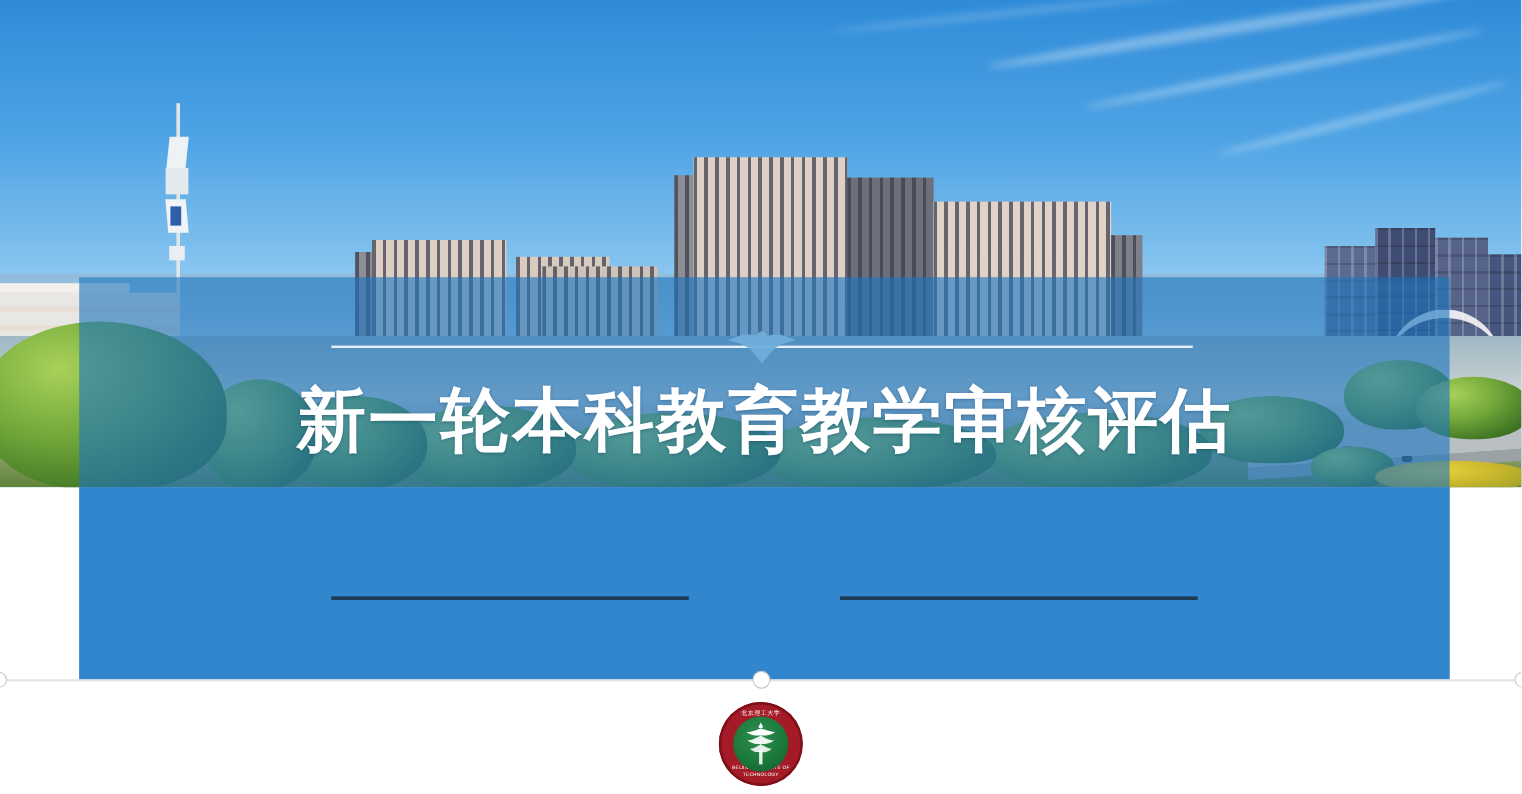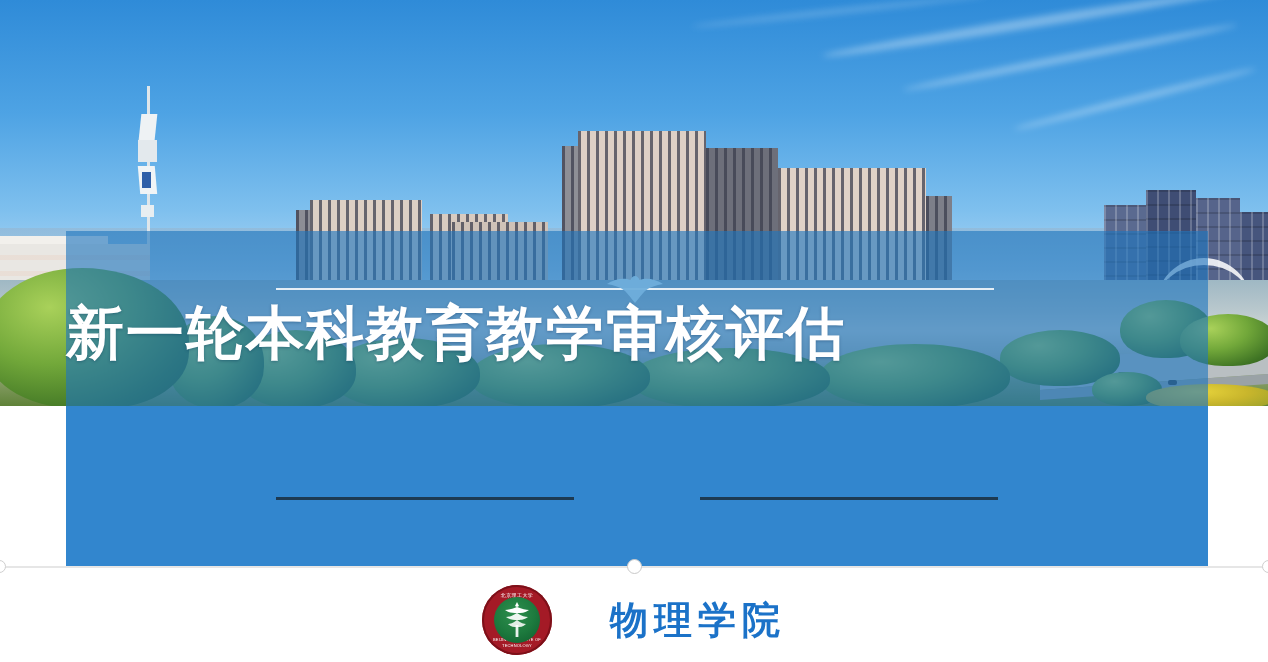--- a/index.html
+++ b/index.html
@@ -149,22 +149,22 @@
   .top-rule {
     position:absolute; left:276px; top:288px; width:718px; height:2px;
     background:rgba(255,255,255,.85);
   }
   .dove {
     position:absolute; left:606px; top:274px; width:58px; height:30px;
   }
 
   
   .title-wrap {
-    position:absolute; left:66px; top:300px; width:1142px;
-    text-align:left;
+    position:absolute; left:66px; top:318px; width:1142px;
+    text-align:center;
   }
   .title-line {
     color:#ffffff;
     font-weight:700;
     font-size:58px;
     line-height:66px;
     letter-spacing:2px;
     text-shadow:0 1px 3px rgba(0,40,80,.35);
     white-space:nowrap;
   }
@@ -346,16 +346,15 @@
       <div class="logo-inner">
         <svg class="logo-dove" width="28" height="38" viewBox="0 0 28 38" xmlns="http://www.w3.org/2000/svg">
           <path d="M14 1 L16 5 L14 6 L12 5 Z" fill="#ffffff"></path>
           <path d="M14 6 C19 8 23 9 26 9 C22 12 18 12 14 12 C10 12 6 12 2 9 C5 9 9 8 14 6 Z" fill="#ffffff"></path>
           <path d="M14 12 C19 15 22 16 25 16 C21 19 17 19 14 19 C11 19 7 19 3 16 C6 16 9 15 14 12 Z" fill="#ffffff" opacity=".92"></path>
           <path d="M14 19 C18 22 21 23 23 23 C20 26 17 26 14 26 C11 26 8 26 5 23 C7 23 10 22 14 19 Z" fill="#ffffff" opacity=".86"></path>
           <rect x="12.6" y="24" width="2.8" height="12" fill="#ffffff" opacity=".9"></rect>
         </svg>
       </div>
     </div>
-    <div class="college-name">物理学院</div>
   </div>
 
 </div>
 
 </body></html>

